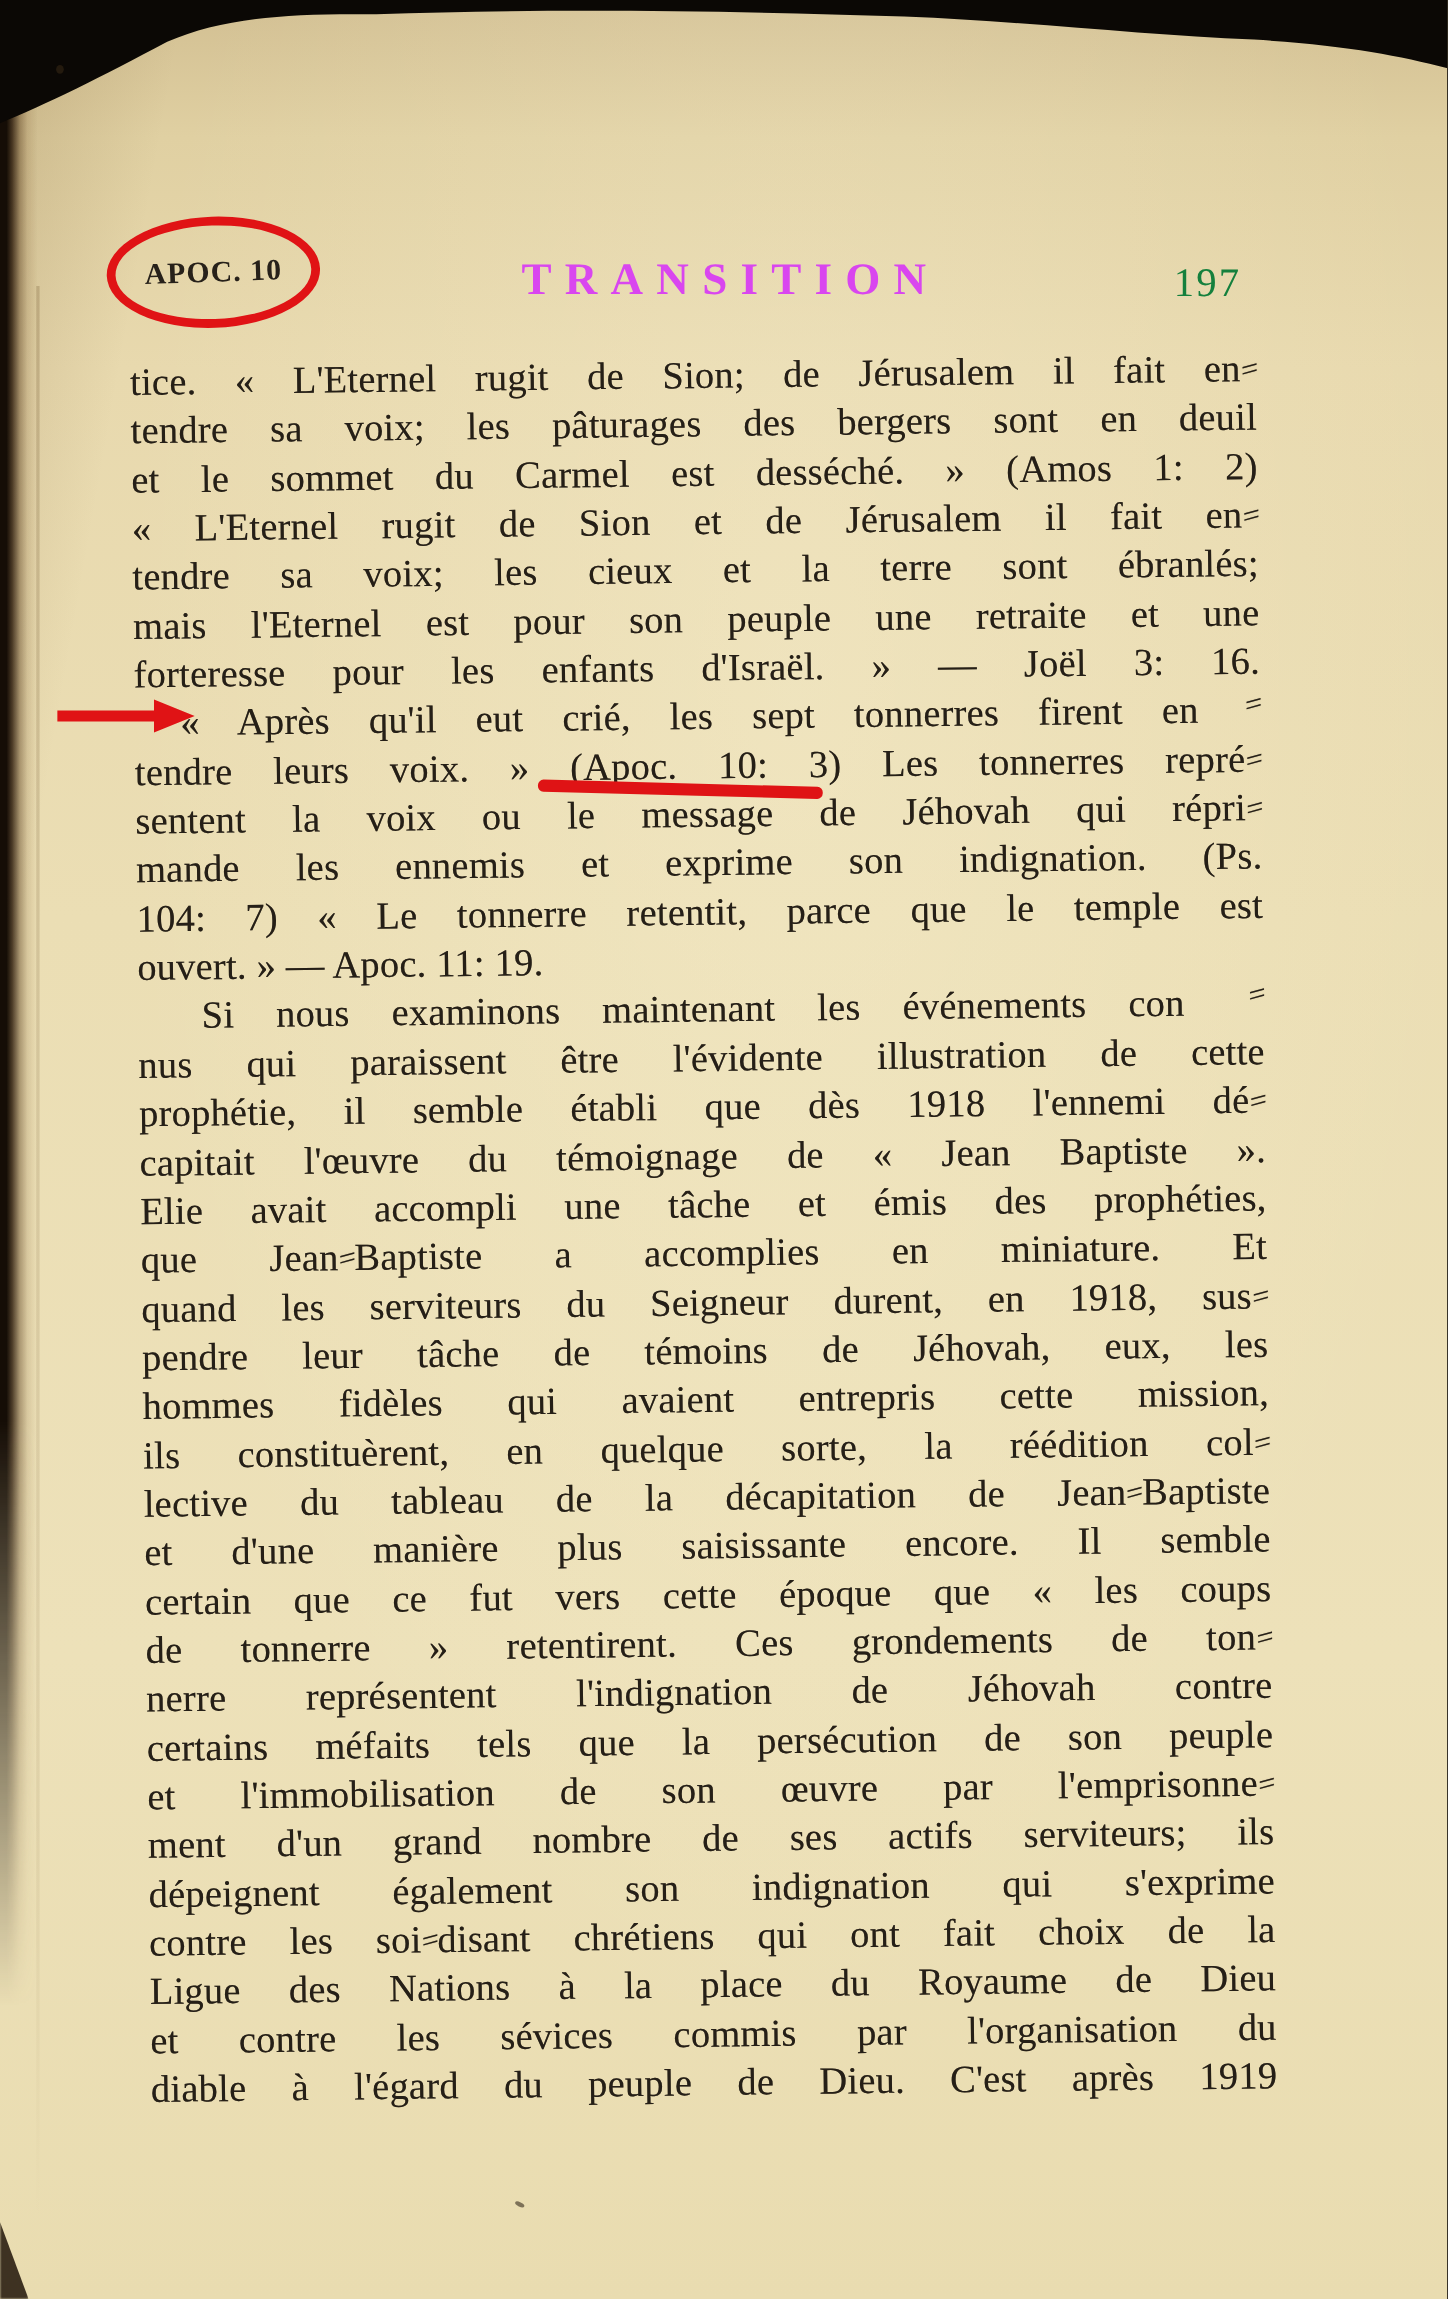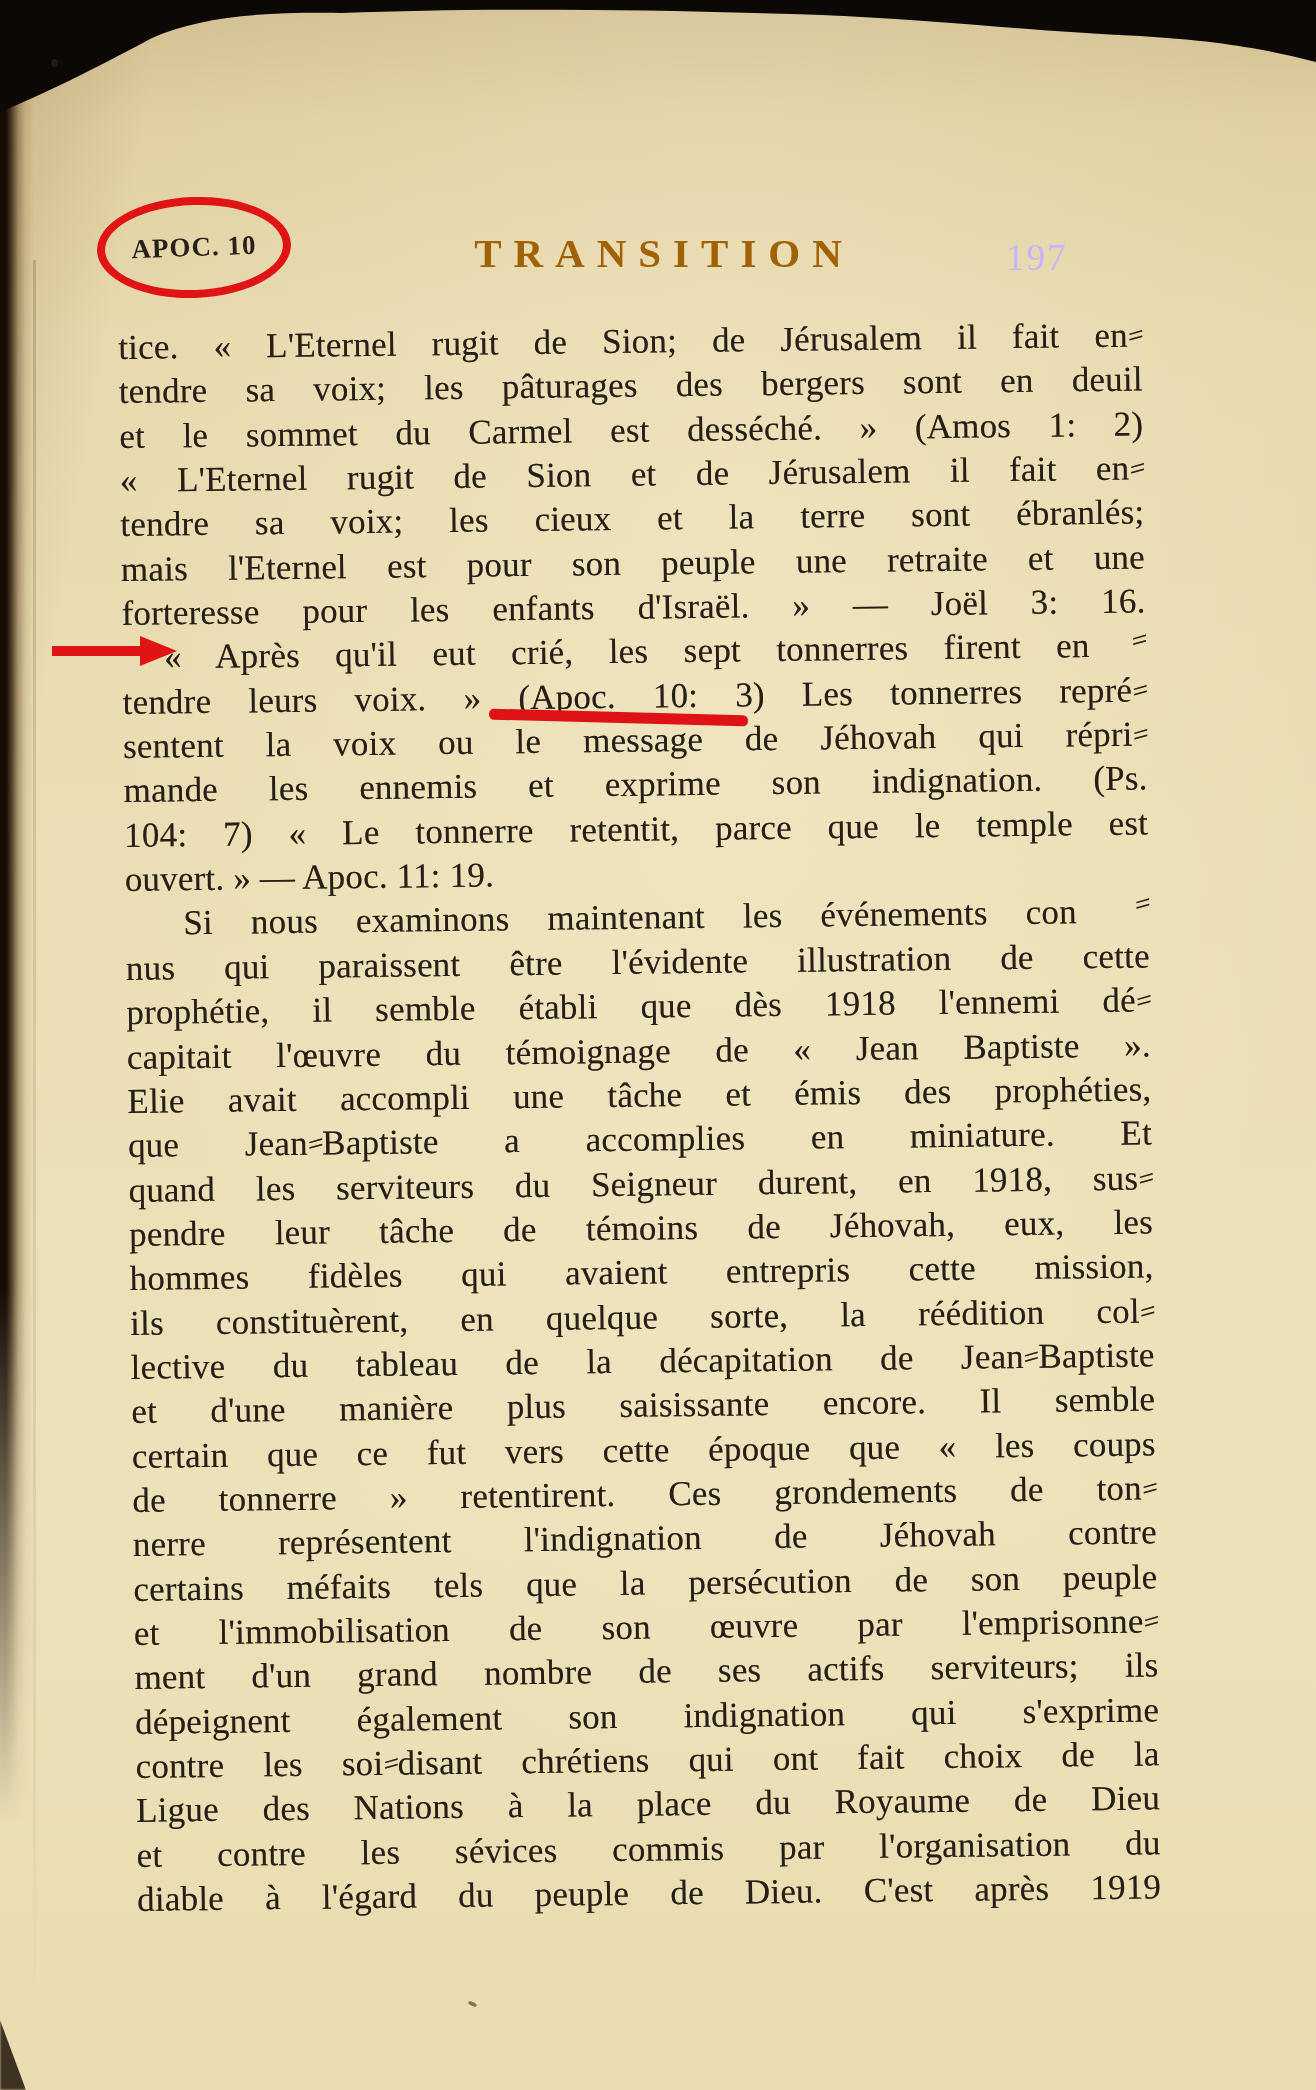--- a/index.html
+++ b/index.html
@@ -19,22 +19,22 @@
   .crease{position:absolute;left:33px;top:260px;width:3px;height:1760px;
     background:linear-gradient(to bottom,rgba(116,90,50,.28),rgba(116,90,50,.10) 80%,rgba(0,0,0,0));}
   .speck{position:absolute;border-radius:50%;background:#241a0e;}
   .s1{left:51px;top:59px;width:7px;height:8px;}
   .s2{left:468px;top:2002px;width:9px;height:4px;opacity:.55;transform:rotate(25deg);}
   .cornerwedge{position:absolute;left:0;bottom:0;width:26px;height:70px;background:#20140a;
     clip-path:polygon(0 0,100% 100%,0 100%);opacity:.85;filter:blur(1px);}
 
   
   .runhead{position:absolute;left:0;top:229px;width:1316px;text-align:center;
-    font-size:41px;font-weight:700;letter-spacing:12px;color:#a16207;text-indent:12px;}
-  .pagenum{position:absolute;left:1006px;top:236px;font-size:37px;color:#c4b5fd;letter-spacing:2px;}
+    font-size:41px;font-weight:700;letter-spacing:12px;color:#d946ef;text-indent:12px;}
+  .pagenum{position:absolute;left:1067px;top:236px;font-size:37px;color:#15803d;letter-spacing:2px;}
   .circle{position:absolute;left:97px;top:197px;width:194px;height:101px;border:8px solid #e01315;
     border-radius:50%;transform:rotate(-2deg);display:flex;align-items:center;justify-content:center;
     box-sizing:border-box;}
   .marginnote{font-size:27px;font-weight:700;color:#27211a;letter-spacing:1px;white-space:nowrap;}
 
   
   .content{position:absolute;left:118px;top:326px;width:1024px;transform:rotate(-0.7deg);
     transform-origin:0 0;color:#251f17;font-size:35px;letter-spacing:.2px;
     text-shadow:0 0 .6px rgba(38,30,18,.55);}
   .line{height:44.35px;line-height:44.35px;white-space:nowrap;text-align:left;}

